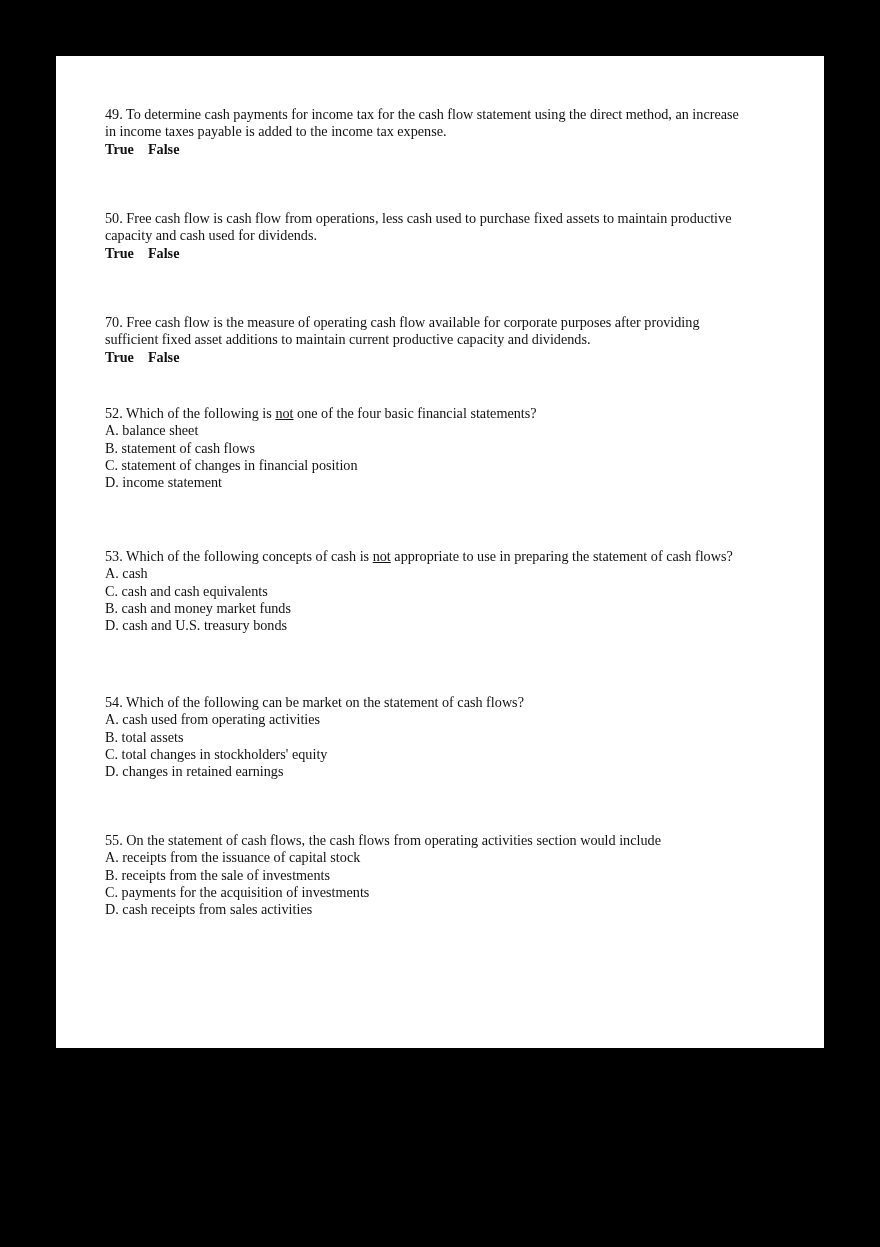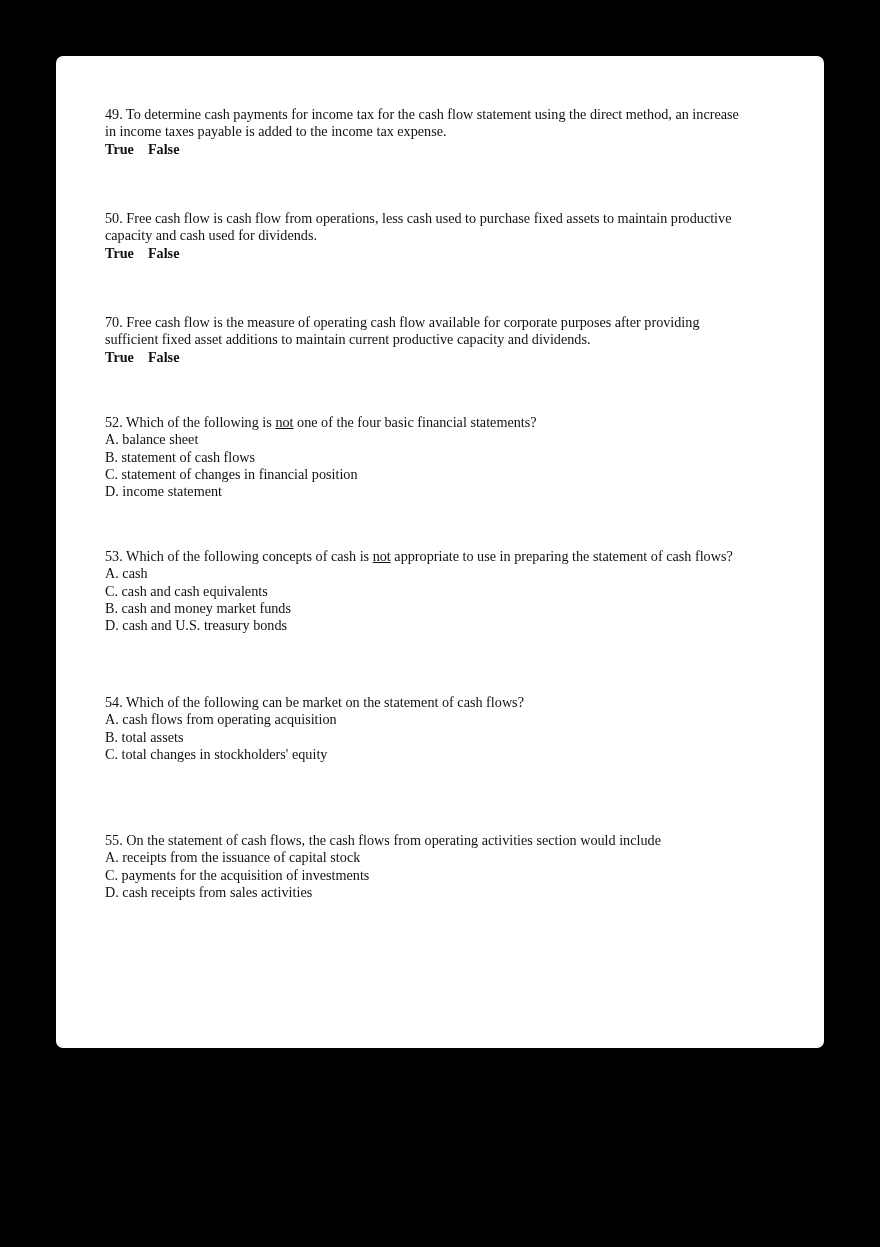--- a/index.html
+++ b/index.html
@@ -1,17 +1,17 @@
 <!DOCTYPE html>
 <html><head>
 <meta charset="utf-8">
 <style>
   html, body { margin: 0; padding: 0; }
   body { width: 880px; height: 1247px; background: #000; position: relative; overflow: hidden; }
-  .page { position: absolute; left: 56px; top: 56px; width: 768px; height: 992px; background: #fff; border-radius: 7px; }
+  .page { position: absolute; left: 56px; top: 56px; width: 768px; height: 992px; background: #fff; }
   .q { position: absolute; left: 49px; width: 680px; font-family: "Liberation Serif", serif; font-size: 14.2px; line-height: 17.3px; color: #111; }
   .line { display: block; white-space: nowrap; }
   .u { text-decoration: underline; }
   .tf span { margin-right: 14px; font-weight: bold; }
 </style>
 </head>
 <body>
 
 <div class="page">
 
@@ -26,43 +26,45 @@
     <span class="line">capacity and cash used for dividends.</span>
     <span class="line tf"><span>True</span><span>False</span></span>
   </div>
 
   <div class="q" style="top:258px">
     <span class="line"><span>70.</span> <span>Free cash flow is the measure of operating cash flow available for corporate purposes after providing</span></span>
     <span class="line">sufficient fixed asset additions to maintain current productive capacity and dividends.</span>
     <span class="line tf"><span>True</span><span>False</span></span>
   </div>
 
-  <div class="q" style="top:358px">
+  <div class="q" style="top:349px">
     <span class="line"><span>52.</span> <span>Which of the following is </span><span class="u">not</span><span> one of the four basic financial statements?</span></span>
     <span class="line">A. balance sheet</span>
     <span class="line">B. statement of cash flows</span>
     <span class="line">C. statement of changes in financial position</span>
     <span class="line">D. income statement</span>
   </div>
 
   <div class="q" style="top:492px">
     <span class="line"><span>53.</span> <span>Which of the following concepts of cash is </span><span class="u">not</span><span> appropriate to use in preparing the statement of cash flows?</span></span>
     <span class="line">A. cash</span>
     <span class="line">C. cash and cash equivalents</span>
     <span class="line">B. cash and money market funds</span>
     <span class="line">D. cash and U.S. treasury bonds</span>
   </div>
 
   <div class="q" style="top:638px">
     <span class="line"><span>54.</span> <span>Which of the following can be market on the statement of cash flows?</span></span>
-    <span class="line">A. cash flows from operating acquisition</span>
+    <span class="line">A. cash used from operating activities</span>
     <span class="line">B. total assets</span>
     <span class="line">C. total changes in stockholders' equity</span>
+    <span class="line">D. changes in retained earnings</span>
   </div>
 
   <div class="q" style="top:776px">
     <span class="line"><span>55.</span> <span>On the statement of cash flows, the cash flows from operating activities section would include</span></span>
     <span class="line">A. receipts from the issuance of capital stock</span>
+    <span class="line">B. receipts from the sale of investments</span>
     <span class="line">C. payments for the acquisition of investments</span>
     <span class="line">D. cash receipts from sales activities</span>
   </div>
 
 </div>
 
 </body></html>

